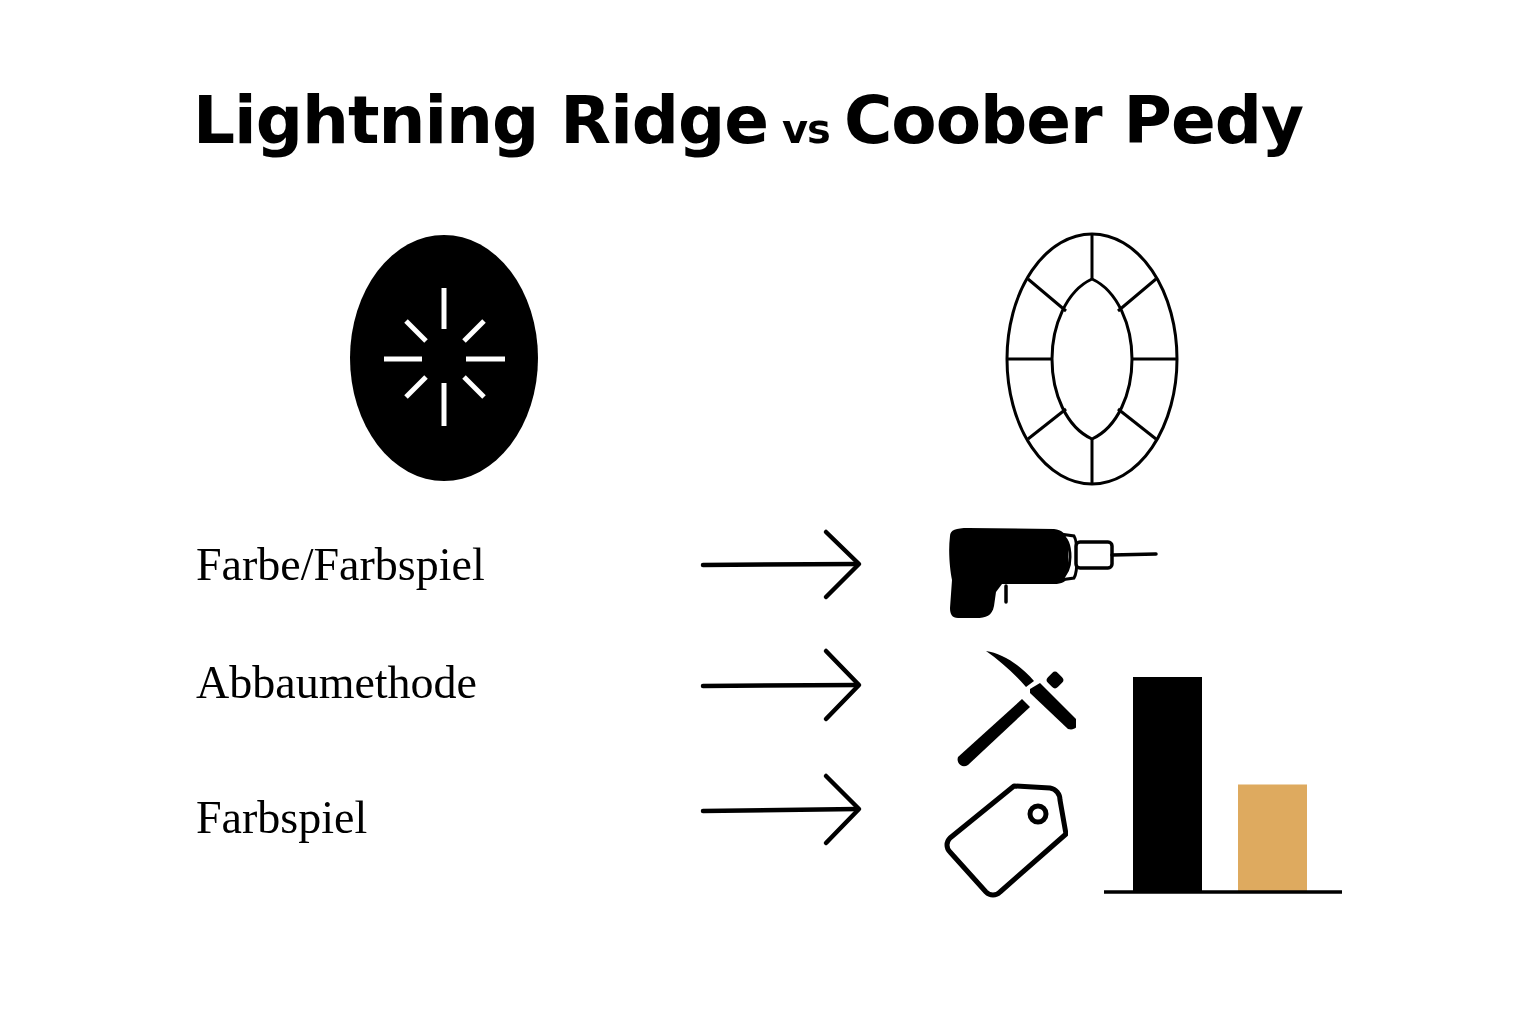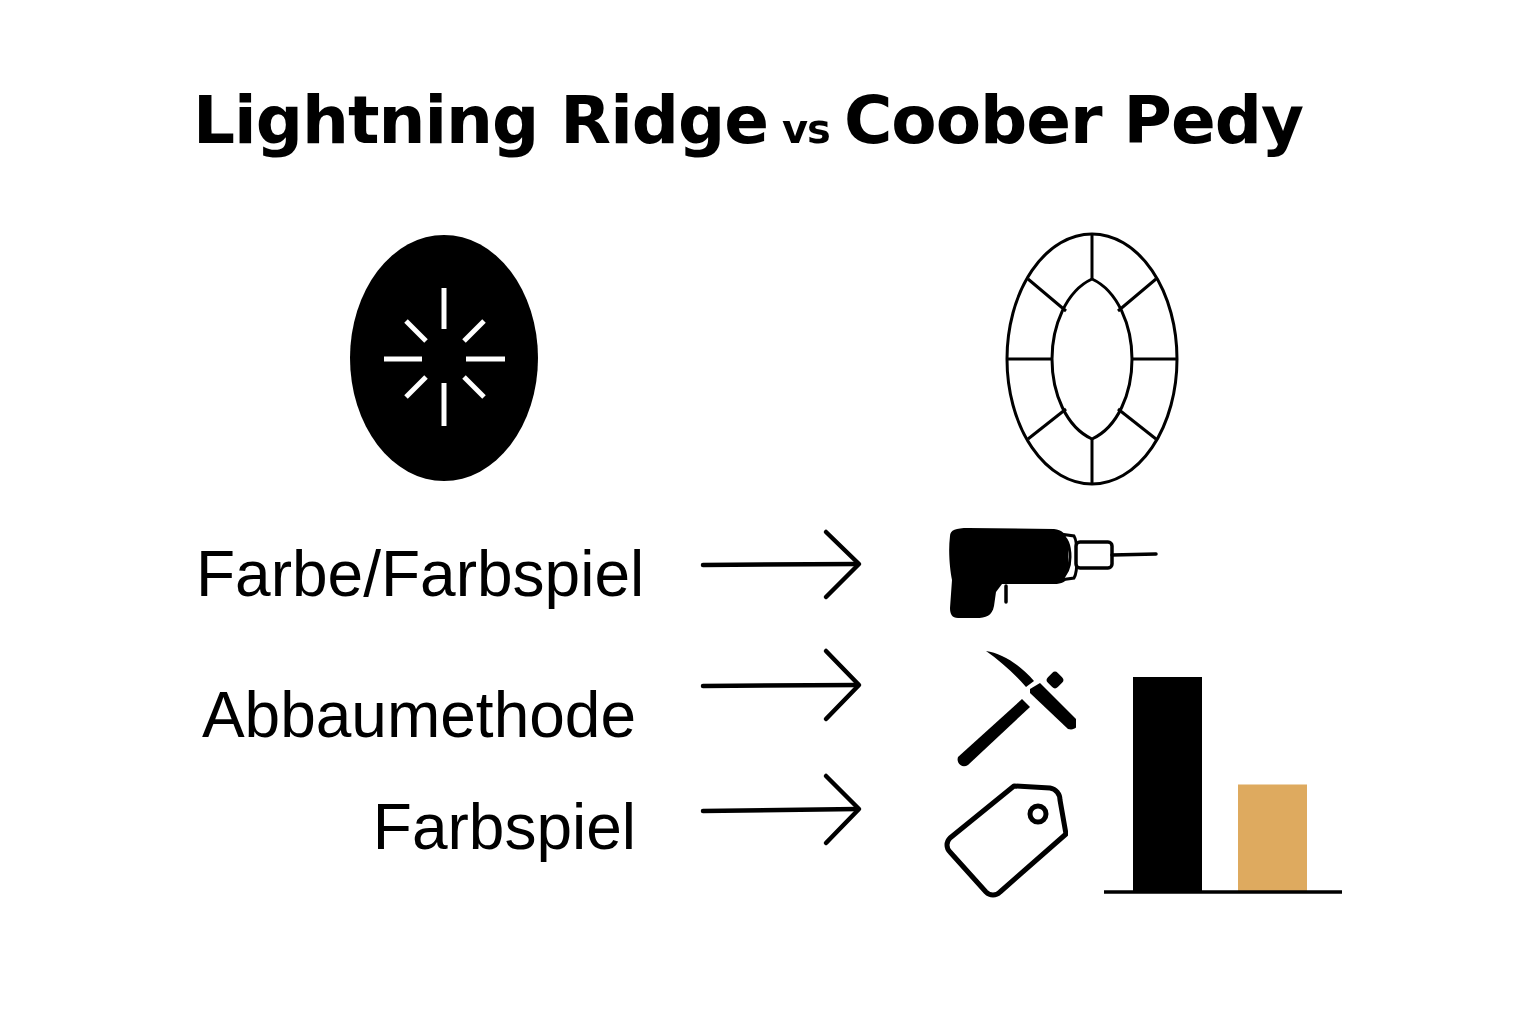--- a/index.html
+++ b/index.html
@@ -2,23 +2,23 @@
 <html><head>
   <meta charset="utf-8">
   <style>
     html, body { margin: 0; padding: 0; background: #ffffff; }
     body { width: 1536px; height: 1024px; position: relative; overflow: hidden; font-family: "DejaVu Sans", sans-serif; color: #000; }
     .title { position: absolute; left: 0; top: 88px; width: 1496px; text-align: center; font-family: "DejaVu Sans", sans-serif; font-weight: bold; font-size: 66px; letter-spacing: -1px; line-height: 1; white-space: nowrap; }
     .title .vs { font-size: 40px; margin: 0 14px; }
     .gem { position: absolute; }
     .gem-left { left: 348px; top: 233px; width: 192px; height: 250px; }
     .gem-right { left: 1004px; top: 231px; width: 176px; height: 256px; }
-    .label { position: absolute; font-family: Liberation Sans, sans-serif; font-size: 64px; line-height: 1; white-space: nowrap; text-align: right; width: 440px; left: 196px; }
+    .label { position: absolute; font-family: Liberation Serif, serif; font-size: 46px; line-height: 1; white-space: nowrap; text-align: left; width: 440px; left: 196px; }
     .label-0 { top: 542px; }
-    .label-1 { top: 683px; }
+    .label-1 { top: 660px; }
     .label-2 { top: 795px; }
     .arrow { position: absolute; left: 698px; width: 170px; height: 80px; }
     .arrow-0 { top: 525px; }
     .arrow-1 { top: 646px; }
     .arrow-2 { top: 770px; }
     .icon { position: absolute; }
     .drill { left: 938px; top: 522px; width: 224px; height: 102px; }
     .pick { left: 950px; top: 643px; width: 126px; height: 124px; }
     .tag { left: 942px; top: 776px; width: 126px; height: 122px; }
     .chart { position: absolute; left: 1100px; top: 660px; width: 246px; height: 240px; }

